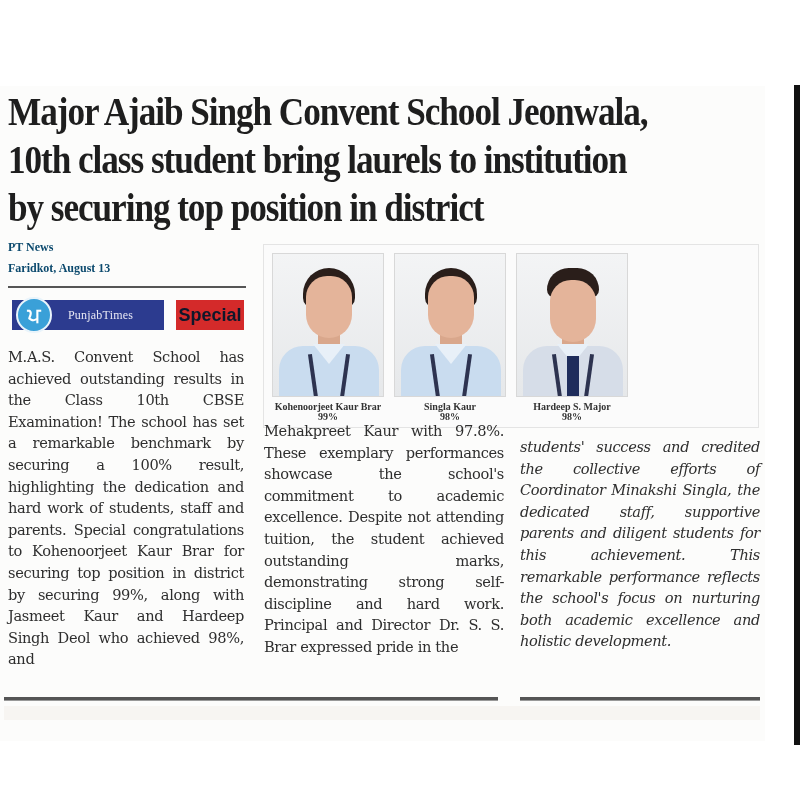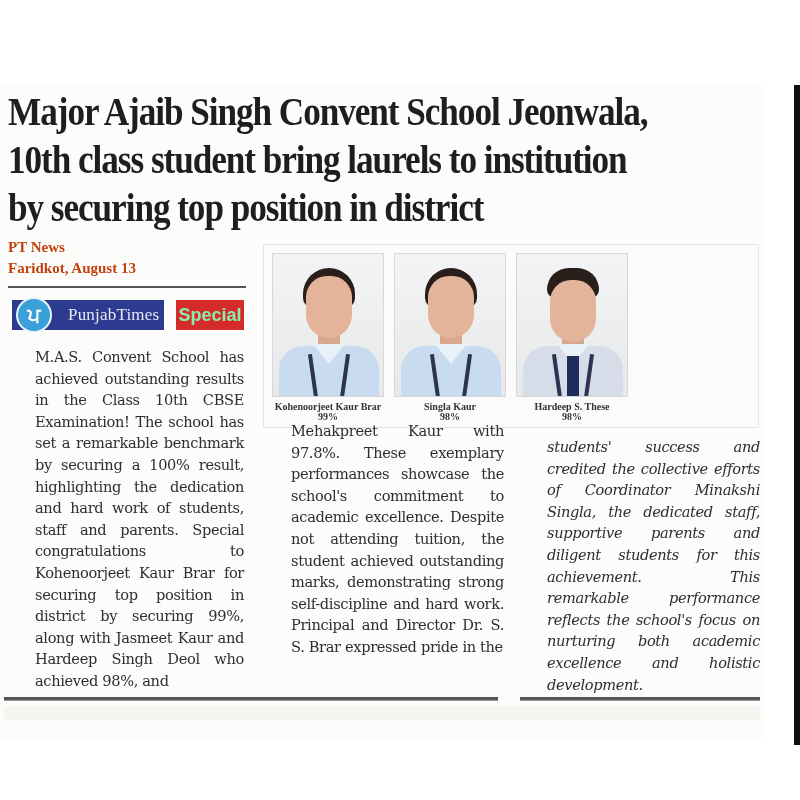--- a/index.html
+++ b/index.html
@@ -20,21 +20,21 @@
     font-family: "Liberation Serif", serif; font-weight: bold;
     font-size: 40px; line-height: 48px; color: #1e1e1e;
     letter-spacing: -1.2px; transform: scaleX(0.88); transform-origin: left top;
     white-space: nowrap;
   }
   .headline div { display: block; }
 
   .byline {
     position: absolute; left: 8px; top: 237px;
     font-family: "Liberation Serif", serif; font-weight: bold;
-    font-size: 15px; line-height: 21px; color: #c2410c;
+    font-size: 12px; line-height: 21px; color: #0c4a6e;
   }
   .byline-rule {
     position: absolute; left: 8px; top: 286px; width: 238px; height: 2px;
     background: #555;
   }
 
   .brand-strip {
     position: absolute; left: 12px; top: 300px; width: 232px; height: 30px;
     display: flex; align-items: stretch;
   }
@@ -43,37 +43,37 @@
     display: flex; align-items: center;
   }
   .brand-logo {
     position: absolute; left: 4px; top: -3px; width: 36px; height: 36px;
     border-radius: 50%; background: #3aa0d8; border: 2px solid #e9f4fb;
     display: flex; align-items: center; justify-content: center;
     color: #ffffff; font-size: 20px; font-weight: bold; font-family: "DejaVu Sans", sans-serif;
   }
   .brand-name {
     margin-left: 56px; color: #e8e8f4; font-family: "Liberation Serif", serif;
-    font-size: 17px; letter-spacing: 0.2px;
+    font-size: 12px; letter-spacing: 0.2px;
   }
   .brand-special {
-    margin-left: 12px; flex: 1; background: #d42a2a; color: #86efac;
+    margin-left: 12px; flex: 1; background: #d42a2a; color: #0f172a;
     font-family: "Liberation Sans", sans-serif; font-weight: bold; font-size: 18px;
     display: flex; align-items: center; justify-content: center;
   }
 
   .column {
     position: absolute; font-family: "DejaVu Serif", serif; font-size: 14.6px;
     line-height: 21.6px; color: #2e2e2e; text-align: justify;
     letter-spacing: -0.35px;
   }
   .col1 { left: 8px; top: 346px; width: 236px; }
   .col2 { left: 264px; top: 420px; width: 240px; }
   .col3 { left: 520px; top: 436px; width: 240px; font-style: italic; }
-  .column p { text-align-last: left; margin-left: 27px; }
+  .column p { text-align-last: left; }
 
   .photo-panel {
     position: absolute; left: 263px; top: 244px; width: 496px; height: 184px;
     border: 1px solid #e4e4e4; background: #fbfbfb;
   }
   .student {
     position: absolute; top: 8px; width: 112px;
     text-align: center;
   }
   .photo {
@@ -198,21 +198,21 @@
       <div class="bg"></div>
         <div class="shirt" style="background:#d6dde8"></div>
         <div class="neck"></div>
         <div class="collar"></div>
       <div class="lanyard-l"></div>
         <div class="lanyard-r"></div>
         <div class="tie"></div>
       <div class="hair" style="height:30px"></div>
         <div class="face" style="top:26px"></div>
     </div>
-    <div class="caption-name">Hardeep S. These</div>
+    <div class="caption-name">Hardeep S. Major</div>
     <div class="caption-score">98%</div>
   </div>
 </div>
 
 <div class="column col2">
   <p>Mehakpreet Kaur with 97.8%. These exemplary performances showcase the school's commitment to academic excellence. Despite not attending tuition, the student achieved outstanding marks, demonstrating strong self-discipline and hard work. Principal and Director Dr. S. S. Brar expressed pride in the</p>
 </div>
 
 <div class="column col3">
   <p>students' success and credited the collective efforts of Coordinator Minakshi Singla, the dedicated staff, supportive parents and diligent students for this achievement. This remarkable performance reflects the school's focus on nurturing both academic excellence and holistic development.</p>

